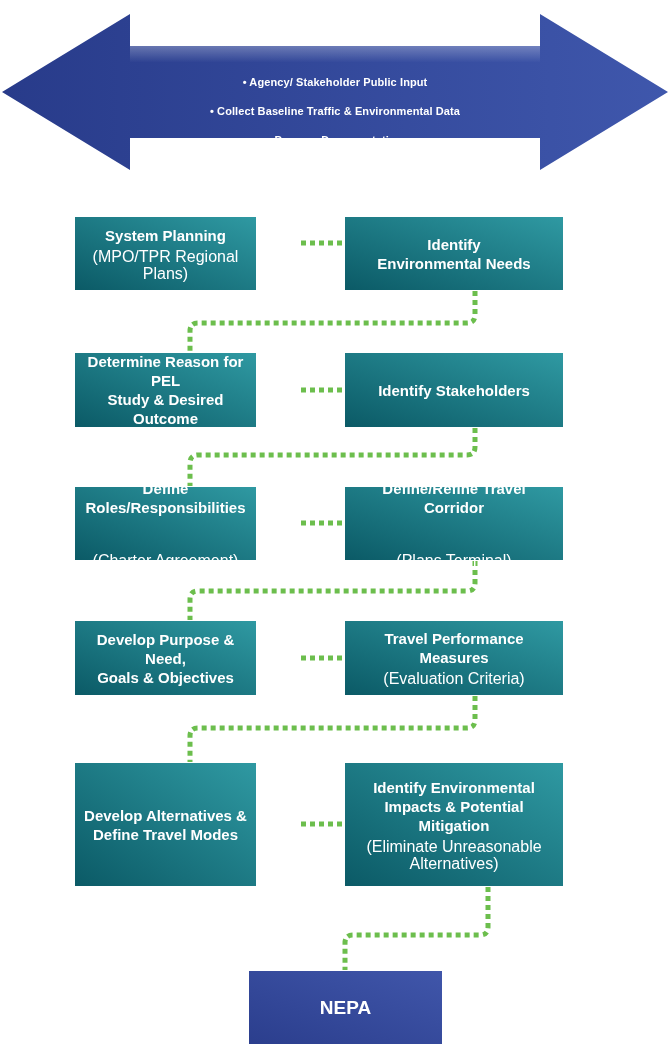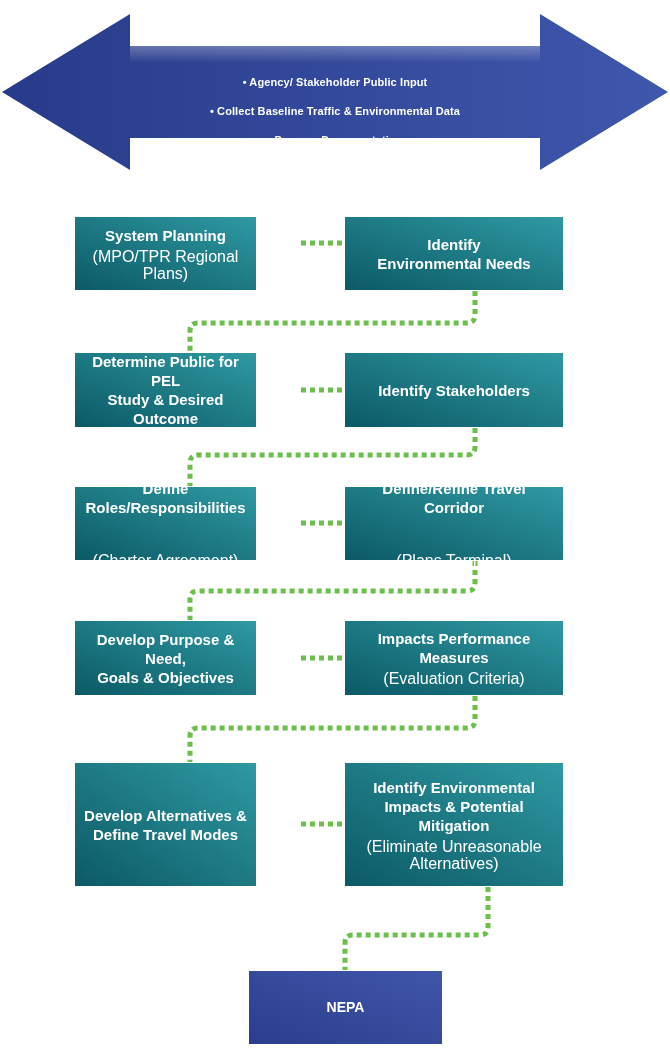--- a/index.html
+++ b/index.html
@@ -61,21 +61,21 @@
     font-size: 15px;
     line-height: 19px;
   }
   .box-subtitle {
     font-weight: normal;
     font-size: 16px;
     line-height: 17px;
     margin-top: 3px;
   }
   .box-subtitle:empty { display: none; margin-top: 0; }
-  .nepa-box .box-title { font-size: 14px; }
+  .nepa-box .box-title { font-size: 19px; }
 </style>
 </head>
 <body>
 
 <div class="canvas">
 
   <svg class="banner-arrow" width="670" height="185" viewBox="0 0 670 185">
     <defs>
       <linearGradient id="bluegrad" x1="0" y1="0" x2="1" y2="0">
         <stop offset="0" stop-color="#283b8a"></stop>
@@ -120,21 +120,21 @@
   <div class="box teal col-right r1">
     <div class="box-title">
         <div>Identify</div>
         <div>Environmental Needs</div>
       </div>
 
   </div>
 
   <div class="box teal col-left r2">
     <div class="box-title">
-        <div>Determine Public for PEL</div>
+        <div>Determine Reason for PEL</div>
         <div>Study &amp; Desired Outcome</div>
       </div>
 
   </div>
   <div class="box teal col-right r2">
     <div class="box-title">
         <div>Identify Stakeholders</div>
       </div>
 
   </div>
@@ -160,21 +160,21 @@
 
   <div class="box teal col-left r4">
     <div class="box-title">
         <div>Develop Purpose &amp; Need,</div>
         <div>Goals &amp; Objectives</div>
       </div>
 
   </div>
   <div class="box teal col-right r4">
     <div class="box-title">
-        <div>Impacts Performance</div>
+        <div>Travel Performance</div>
         <div>Measures</div>
       </div>
     <div class="box-subtitle">
         <div>(Evaluation Criteria)</div>
       </div>
   </div>
 
   <div class="box teal col-left r5">
     <div class="box-title">
         <div>Develop Alternatives &amp;</div>

